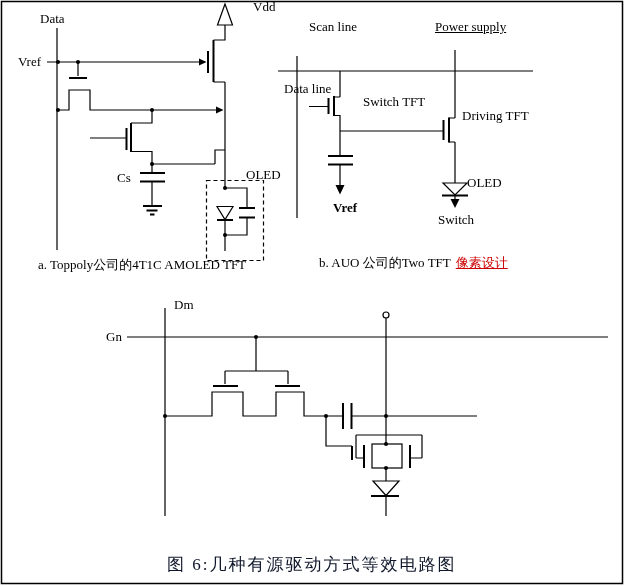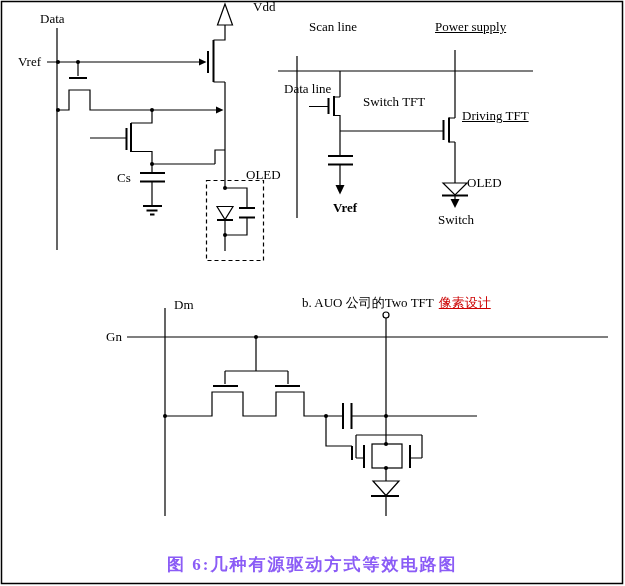--- a/index.html
+++ b/index.html
@@ -4,21 +4,21 @@
 <style>
   html,body{margin:0;padding:0;background:#fff;}
   .page{position:relative;width:625px;height:586px;background:#ffffff;overflow:hidden;
         font-family:"Liberation Serif","DejaVu Serif",serif;}
   .page svg{position:absolute;left:0;top:0;}
   .lbl{position:absolute;font-size:13px;color:#000;white-space:nowrap;line-height:1.1;}
   .cap{font-size:13px;}
   .red{color:#cc0000;}
   .u{text-decoration:underline;}
   .hl{margin-left:5px;}
-  .figcap{font-size:17px;font-weight:bold;color:#8b5cf6;letter-spacing:2px;}
+  .figcap{font-size:17px;font-weight:normal;color:#0f172a;letter-spacing:2px;}
   .w{stroke:#000;stroke-width:1.2;fill:none;}
   .b{stroke:#000;stroke-width:2;fill:none;}
   .tri{fill:#ffffff;stroke:#000;stroke-width:1.2;}
   .solid{fill:#000;stroke:none;}
   .dot{fill:#000;stroke:none;}
   .dash{fill:none;stroke:#000;stroke-width:1.2;stroke-dasharray:4 3;}
 </style>
 </head>
 <body>
 
@@ -111,30 +111,31 @@
       <circle class="dot" cx="386" cy="444" r="2"></circle>
       <circle class="dot" cx="386" cy="468" r="2"></circle>
     </g>
   </svg>
 
   <div class="lbl" style="left:40px;top:12px;">Data</div>
   <div class="lbl" style="left:235px;top:0px;margin-left:18px;">Vdd</div>
   <div class="lbl" style="left:18px;top:55px;">Vref</div>
   <div class="lbl" style="left:117px;top:171px;">Cs</div>
   <div class="lbl" style="left:246px;top:168px;">OLED</div>
+  <div class="lbl cap" style="left:38px;top:258px;">a. Toppoly公司的4T1C AMOLED TFT</div>
 
   <div class="lbl" style="left:309px;top:20px;">Scan line</div>
   <div class="lbl" style="left:435px;top:20px;text-decoration:underline;">Power supply</div>
   <div class="lbl" style="left:259px;top:82px;margin-left:25px;">Data line</div>
   <div class="lbl" style="left:363px;top:95px;">Switch TFT</div>
-  <div class="lbl" style="left:462px;top:109px;text-decoration:underline;">Driving TFT</div>
+  <div class="lbl" style="left:462px;top:109px;">Driving TFT</div>
   <div class="lbl" style="left:333px;top:201px;font-weight:bold;">Vref</div>
   <div class="lbl" style="left:467px;top:176px;">OLED</div>
   <div class="lbl" style="left:438px;top:213px;">Switch</div>
-  <div class="lbl cap" style="left:302px;top:256px;margin-top:40px;">
+  <div class="lbl cap" style="left:319px;top:256px;">
     <span>b. AUO 公司的Two TFT</span><span class="red u hl">像素设计</span>
   </div>
 
   <div class="lbl" style="left:174px;top:298px;">Dm</div>
   <div class="lbl" style="left:106px;top:330px;">Gn</div>
 
   <div class="lbl figcap" style="left:167px;top:556px;">图 6:几种有源驱动方式等效电路图</div>
 
 </div>
 

